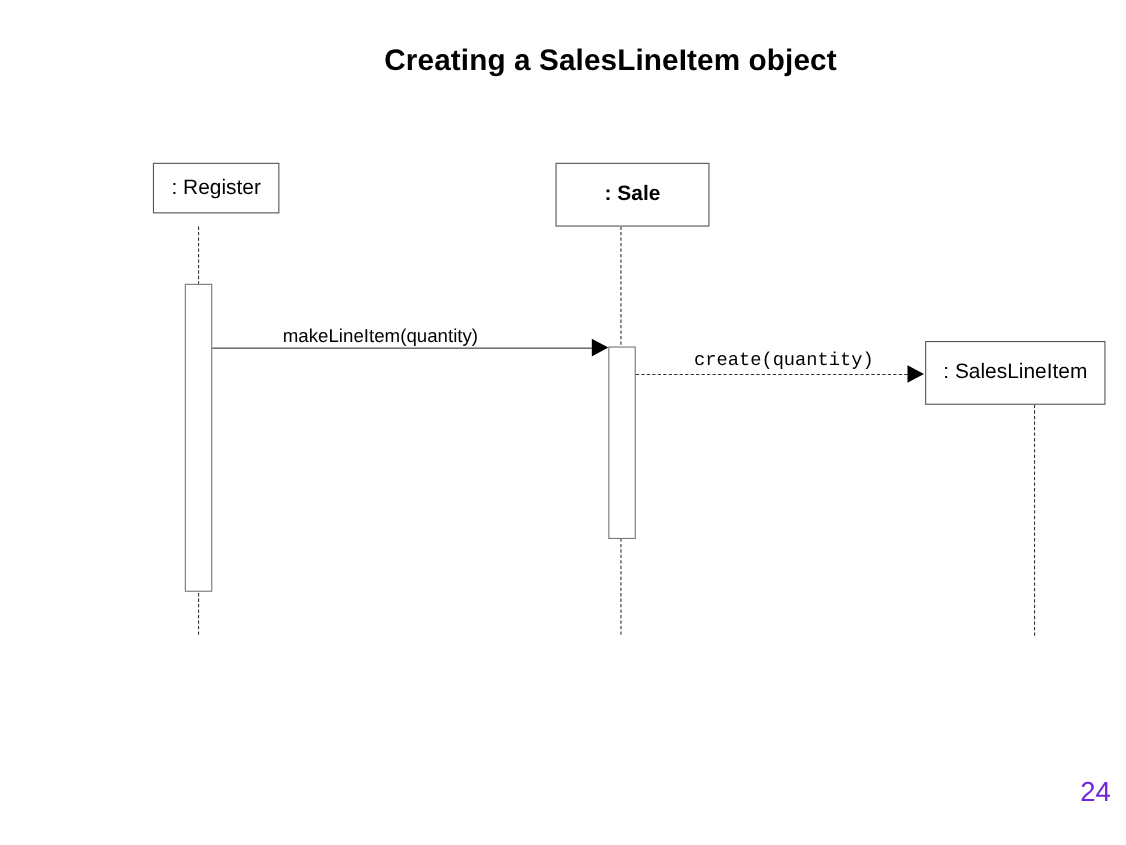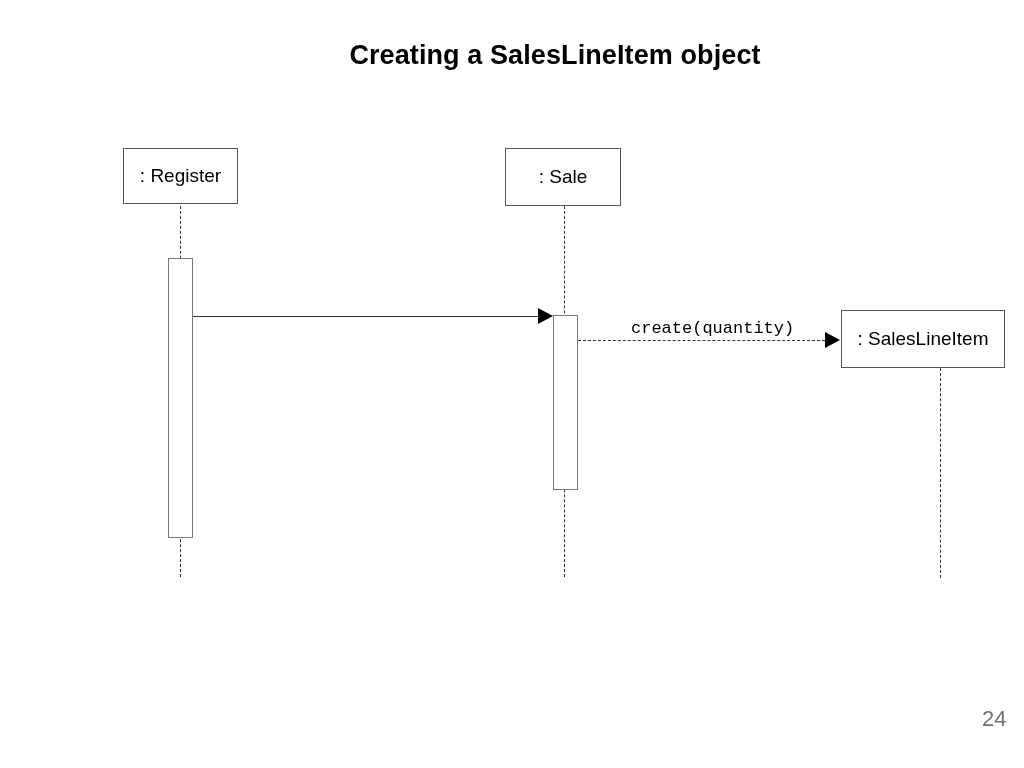--- a/index.html
+++ b/index.html
@@ -72,56 +72,57 @@
     border-left: 15px solid #000000;
   }
   .msg-label {
     position: absolute;
     font-size: 17px;
     color: #000000;
     white-space: nowrap;
   }
   #page-number {
     position: absolute;
-    font-size: 22px;
-    color: #737373;
+    font-size: 25px;
+    color: #6d28d9;
     text-align: right;
   }
 </style>
 </head>
 <body>
 
 <div id="slide">
 
   <div id="slide-title">Creating a SalesLineItem object</div>
 
   <div class="lifeline" style="left:137px; top:206px; height:371px;"></div>
 
-  <div class="obj-box" style="left:80px; top:148px; width:115px; height:56px;">
+  <div class="obj-box" style="left:96px; top:148px; width:115px; height:46px;">
     <span>: Register</span>
   </div>
 
   <div class="activation" style="left:125px; top:258px; width:25px; height:280px;"></div>
 
   <div class="lifeline" style="left:521px; top:206px; height:371px;"></div>
 
-  <div class="obj-box" style="left:462px; top:148px; width:116px; height:58px;">
+  <div class="obj-box" style="left:462px; top:148px; width:140px; height:58px;font-weight:bold;">
     <span>: Sale</span>
   </div>
 
   <div class="activation" style="left:510px; top:315px; width:25px; height:175px;"></div>
 
   <div class="lifeline" style="left:897px; top:368px; height:210px;"></div>
 
   <div class="obj-box" style="left:798px; top:310px; width:164px; height:58px;">
     <span>: SalesLineItem</span>
   </div>
 
   <div class="msg-line" style="left:150px; top:316px; width:345px;"></div>
   <div class="msg-arrow" style="left:495px; top:308px;"></div>
+  <div class="msg-label" style="left:214px; top:296px;">makeLineItem(quantity)</div>
 
   <div class="msg-line dashed" style="left:535px; top:340px; width:247px;"></div>
   <div class="msg-arrow" style="left:782px; top:332px;"></div>
   <div class="msg-label" style="left:588px; top:319px;font-family:Liberation Mono, monospace;">create(quantity)</div>
 
   <div id="page-number" style="left:939px; top:706px;">24</div>
 
 </div>
 
 </body></html>

